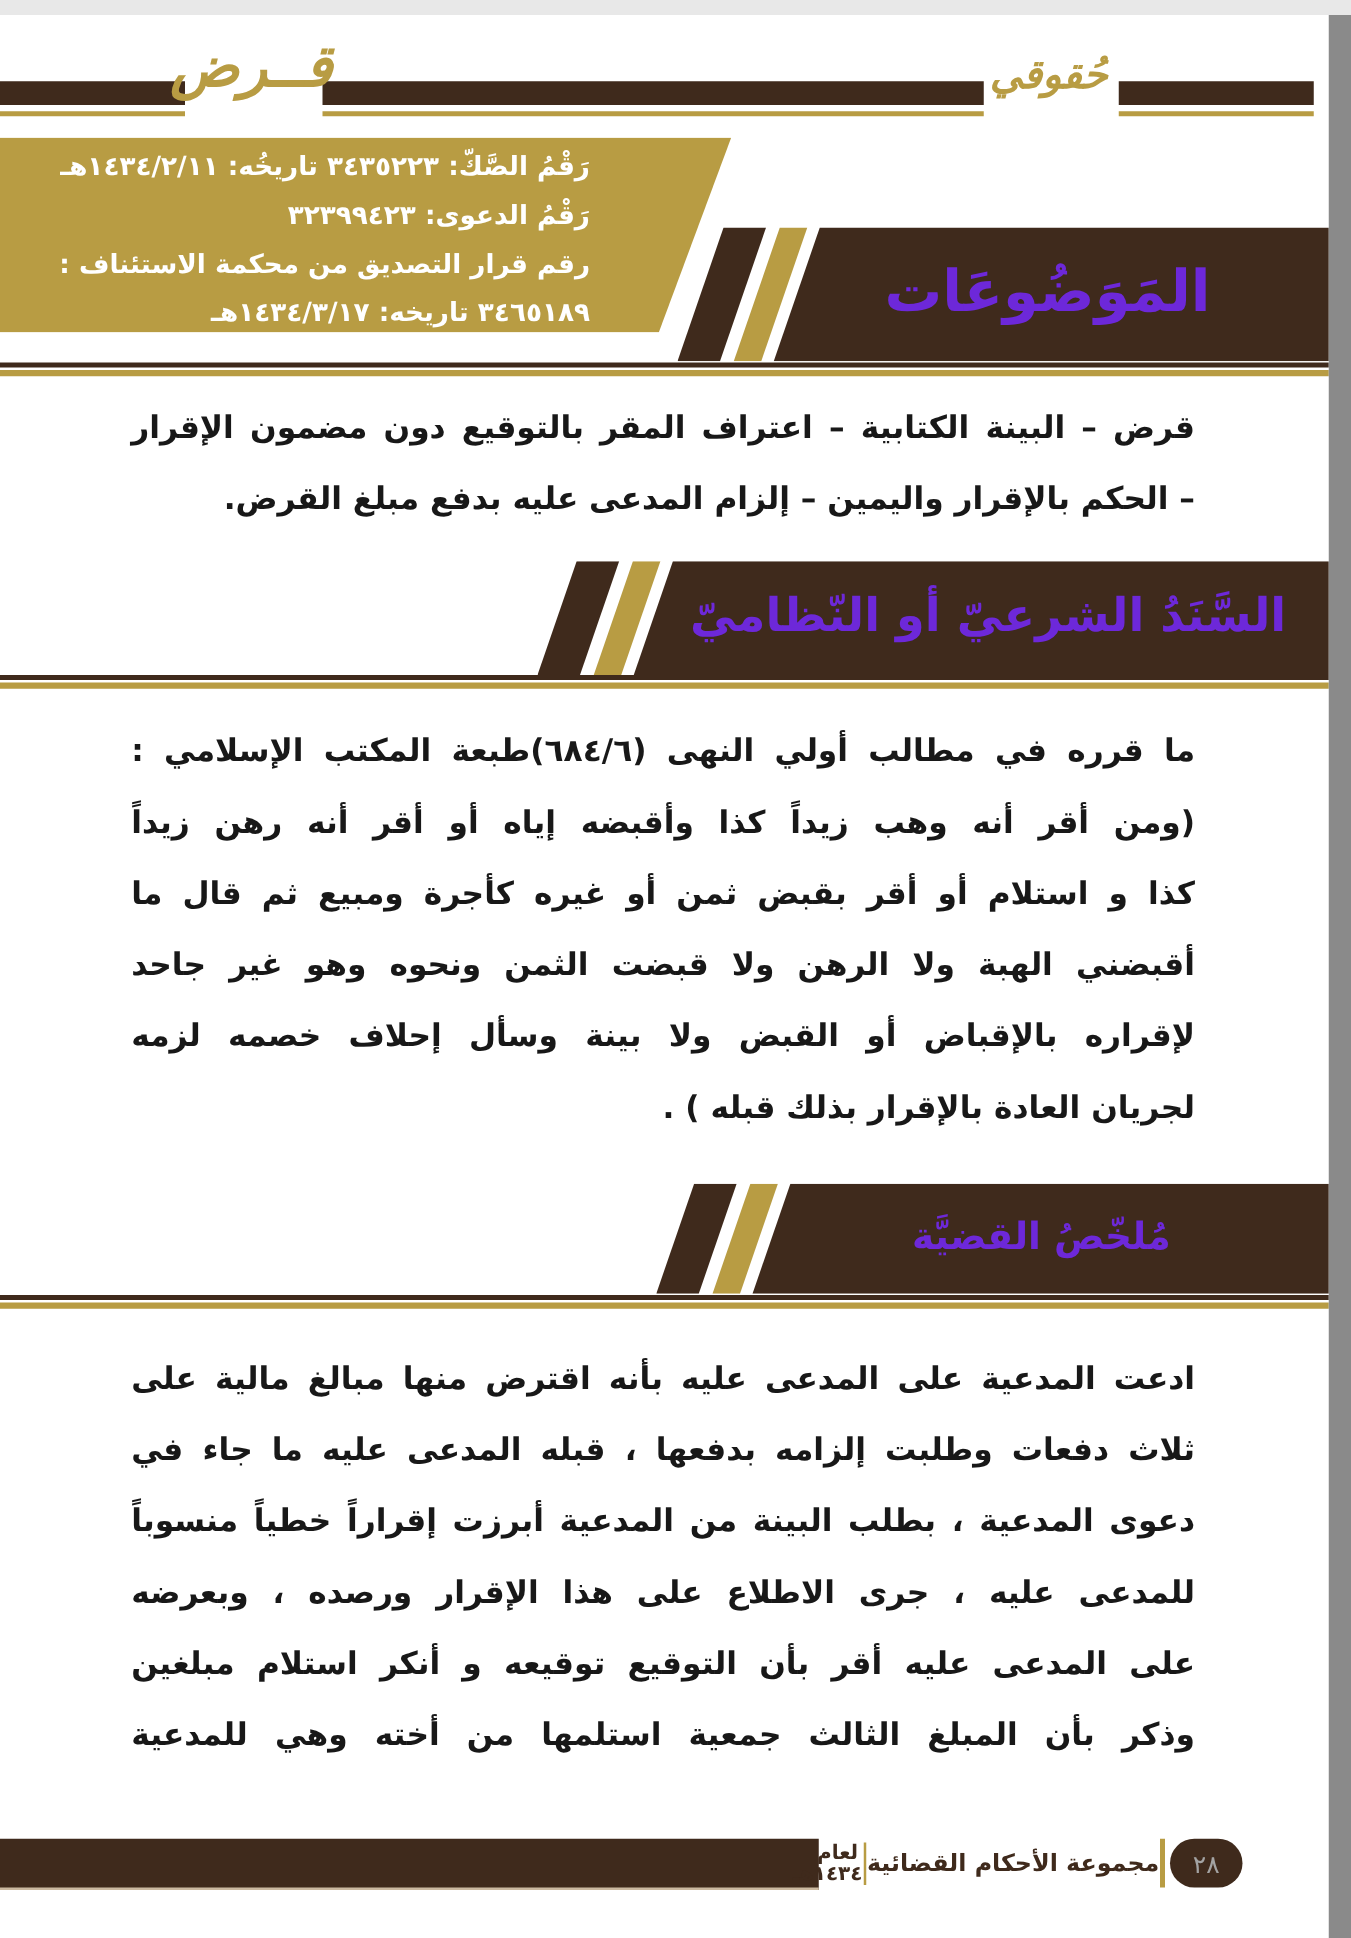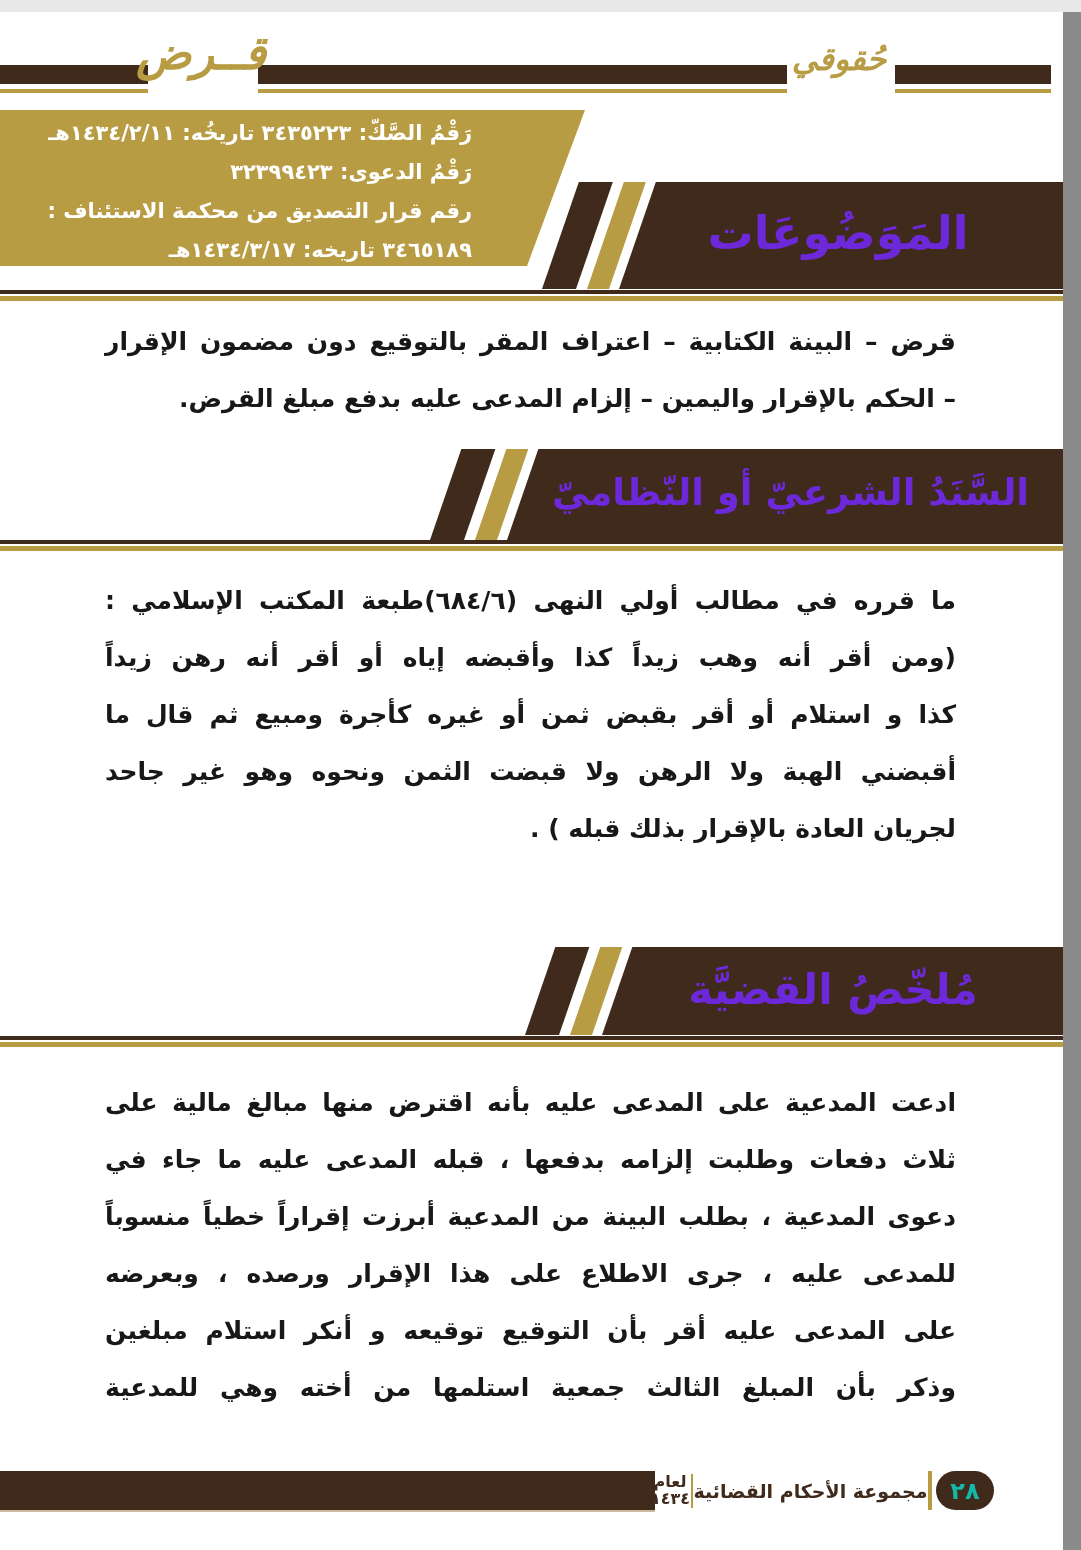--- a/index.html
+++ b/index.html
@@ -46,21 +46,21 @@
   .band .goldbar{width:22px;background:var(--gold);}
   .band .g2{width:10px;}
   .band .main{flex:1;background:var(--brown);}
   .band1{left:542px;top:170px;height:107px;}
   .band2{left:430px;top:437px;height:91px;}
   .band3{left:525px;top:935px;height:88px;}
   .band-title{position:absolute;color:#6d28d9;font-weight:bold;display:flex;align-items:center;
               justify-content:center;direction:rtl;white-space:nowrap;text-align:right;}
   .bt1{left:640px;right:45px;top:170px;height:102px;font-size:46px;}
   .bt2{left:545px;right:45px;top:437px;height:86px;font-size:37px;}
-  .bt3{left:630px;right:45px;top:935px;height:84px;font-size:42px;}
+  .bt3{left:630px;right:45px;top:935px;height:84px;font-size:30px;}
 
   
   .rule-d{position:absolute;left:0;right:18px;height:4px;background:var(--brown);}
   .rule-g{position:absolute;left:0;right:18px;height:5px;background:var(--gold);}
   .rd1{top:278px;}.rg1{top:284px;}
   .rd2{top:528px;}.rg2{top:534px;}
   .rd3{top:1024px;}.rg3{top:1030px;}
 
   
   .para{position:absolute;left:105px;right:125px;direction:rtl;color:var(--ink);font-weight:bold;}
@@ -74,22 +74,22 @@
   .fbar{position:absolute;left:0;top:1459px;width:655px;height:39px;background:var(--brown);
         border-bottom:2px solid #cbb9a0;}
   .fyear{position:absolute;left:650px;top:1461px;width:40px;color:var(--brown);
          font-size:16px;font-weight:bold;text-align:center;line-height:17px;direction:rtl;}
   .fsep1{position:absolute;left:691px;top:1462px;width:2px;height:34px;background:var(--gold);}
   .ftitle{position:absolute;left:695px;top:1459px;width:231px;height:39px;display:flex;
           align-items:center;justify-content:center;color:var(--brown);font-weight:bold;
           font-size:19px;direction:rtl;white-space:nowrap;}
   .fsep2{position:absolute;left:928px;top:1459px;width:4px;height:39px;background:var(--gold);}
   .fpill{position:absolute;left:936px;top:1459px;width:58px;height:39px;background:var(--brown);
-         border-radius:20px;color:#14b8a6;display:flex;align-items:center;justify-content:center;
-         font-size:24px;font-weight:bold;}
+         border-radius:20px;color:#a3a3a3;display:flex;align-items:center;justify-content:center;
+         font-size:20px;font-weight:normal;}
 </style>
 </head>
 <body>
 
 <div class="page">
 
   <div class="tbar s1"></div>
   <div class="tbar s2"></div>
   <div class="tbar s3"></div>
   <div class="tgold s1"></div>
@@ -135,20 +135,21 @@
   </div>
   <div class="band-title bt2">السَّنَدُ الشرعيّ أو النّظاميّ</div>
   <div class="rule-d rd2"></div>
   <div class="rule-g rg2"></div>
 
   <div class="para legal">
     <div class="line">ما قرره في مطالب أولي النهى (٦٨٤/٦)طبعة المكتب الإسلامي :</div>
     <div class="line">(ومن أقر أنه وهب زيداً كذا وأقبضه إياه أو أقر أنه رهن زيداً</div>
     <div class="line">كذا و استلام أو أقر بقبض ثمن أو غيره كأجرة ومبيع ثم قال ما</div>
     <div class="line">أقبضني الهبة ولا الرهن ولا قبضت الثمن ونحوه وهو غير جاحد</div>
+    <div class="line">لإقراره بالإقباض أو القبض ولا بينة وسأل إحلاف خصمه لزمه</div>
     <div class="line last">لجريان العادة بالإقرار بذلك قبله ) .</div>
   </div>
 
   <div class="band band3">
     <div class="skew">
       <div class="sliver"></div>
       <div class="g1"></div>
       <div class="goldbar"></div>
       <div class="g2"></div>
       <div class="main"></div>

